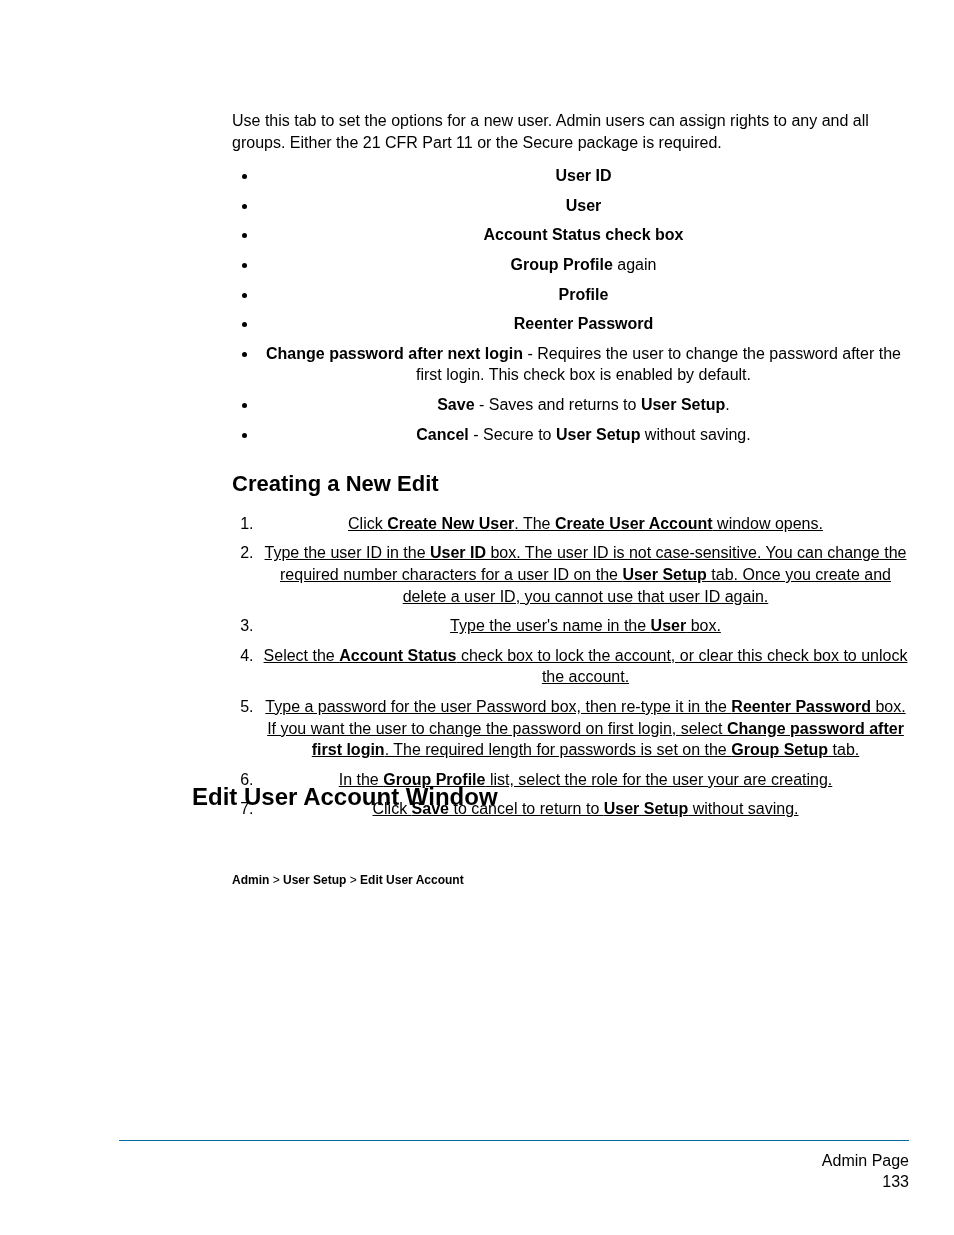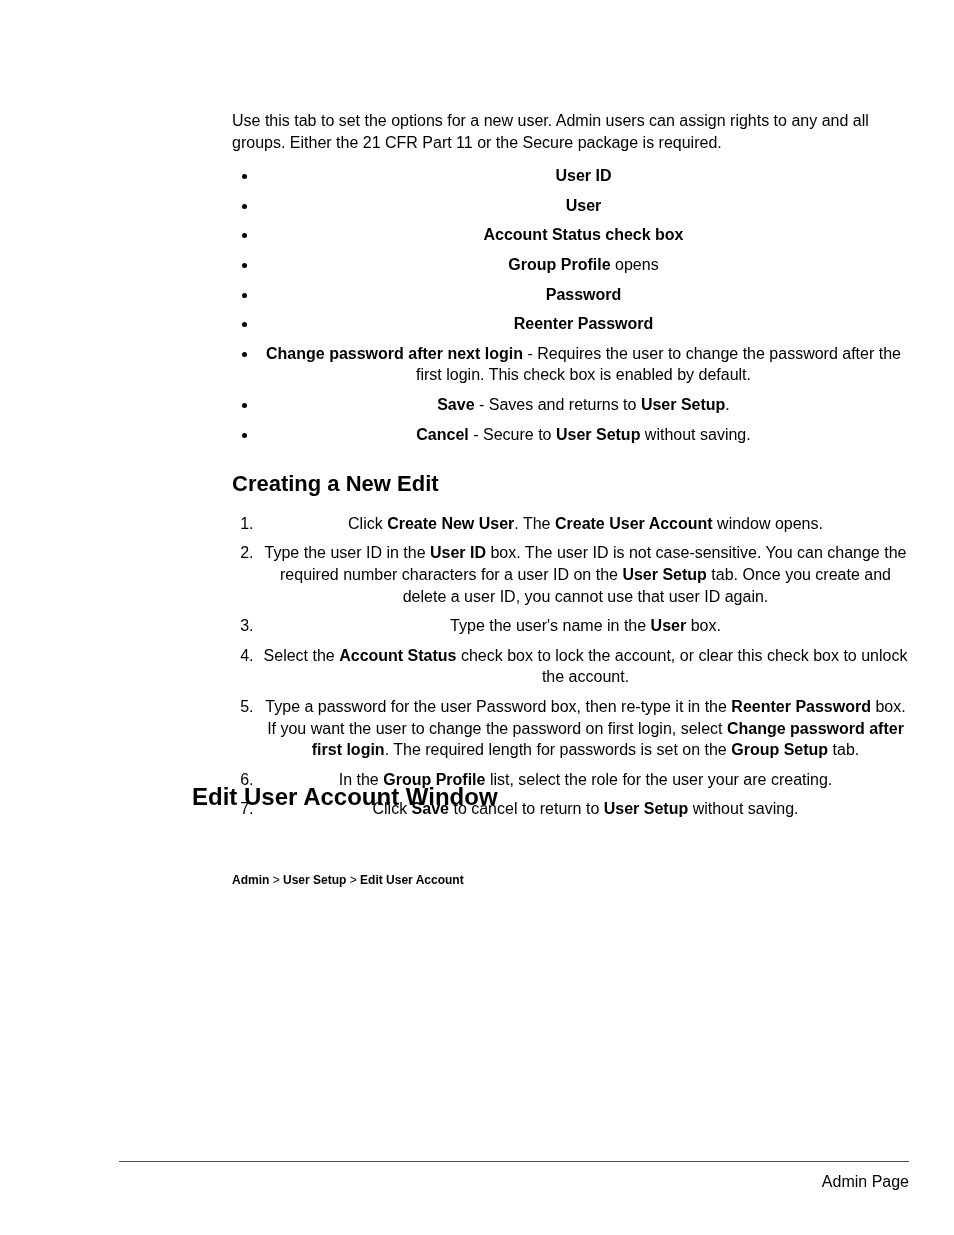--- a/index.html
+++ b/index.html
@@ -34,20 +34,21 @@
   }
   ul.bullets {
     list-style-type: disc;
   }
   ul.bullets li {
     margin-bottom: 8px;
   }
   ol.steps li {
     margin-bottom: 8px;
     padding-left: 4px;
+    text-decoration: underline;
   }
   .b { font-weight: bold; }
   h2.subheading {
     font-size: 22px;
     font-weight: bold;
     margin: 24px 0 14px 0;
   }
   h1.heading {
     position: absolute;
     left: 155px;
@@ -78,22 +79,22 @@
 <div class="page">
 
   <div class="content">
 
     <p class="para">Use this tab to set the options for a new user. Admin users can assign rights to any and all groups. Either the 21 CFR Part 11 or the Secure package is required.</p>
 
     <ul class="bullets">
       <li><span class="b">User ID</span></li>
       <li><span class="b">User</span></li>
       <li><span class="b">Account Status check box</span></li>
-      <li><span class="b">Group Profile</span><span> opens</span></li>
-      <li><span class="b">Password</span></li>
+      <li><span class="b">Group Profile</span><span> again</span></li>
+      <li><span class="b">Profile</span></li>
       <li><span class="b">Reenter Password</span></li>
       <li><span class="b">Change password after next login</span><span> - Requires the user to change the password after the first login. This check box is enabled by default.</span></li>
       <li><span class="b">Save</span><span> - Saves and returns to </span><span class="b">User Setup</span><span>.</span></li>
       <li><span class="b">Cancel</span><span> - Secure to </span><span class="b">User Setup</span><span> without saving.</span></li>
     </ul>
 
     <h2 class="subheading">Creating a New Edit</h2>
 
     <ol class="steps">
       <li>
@@ -122,15 +123,16 @@
     <div class="breadcrumb">
       <span class="b">Admin</span><span> &gt; </span><span class="b">User Setup</span><span> &gt; </span><span class="b">Edit User Account</span>
     </div>
 
   </div>
 
   <h1 class="heading" style="top:783px;">Edit User Account Window</h1>
 
   <div class="footer">
     <div>Admin Page</div>
+    <div>133</div>
   </div>
 
 </div>
 
 </body></html>

